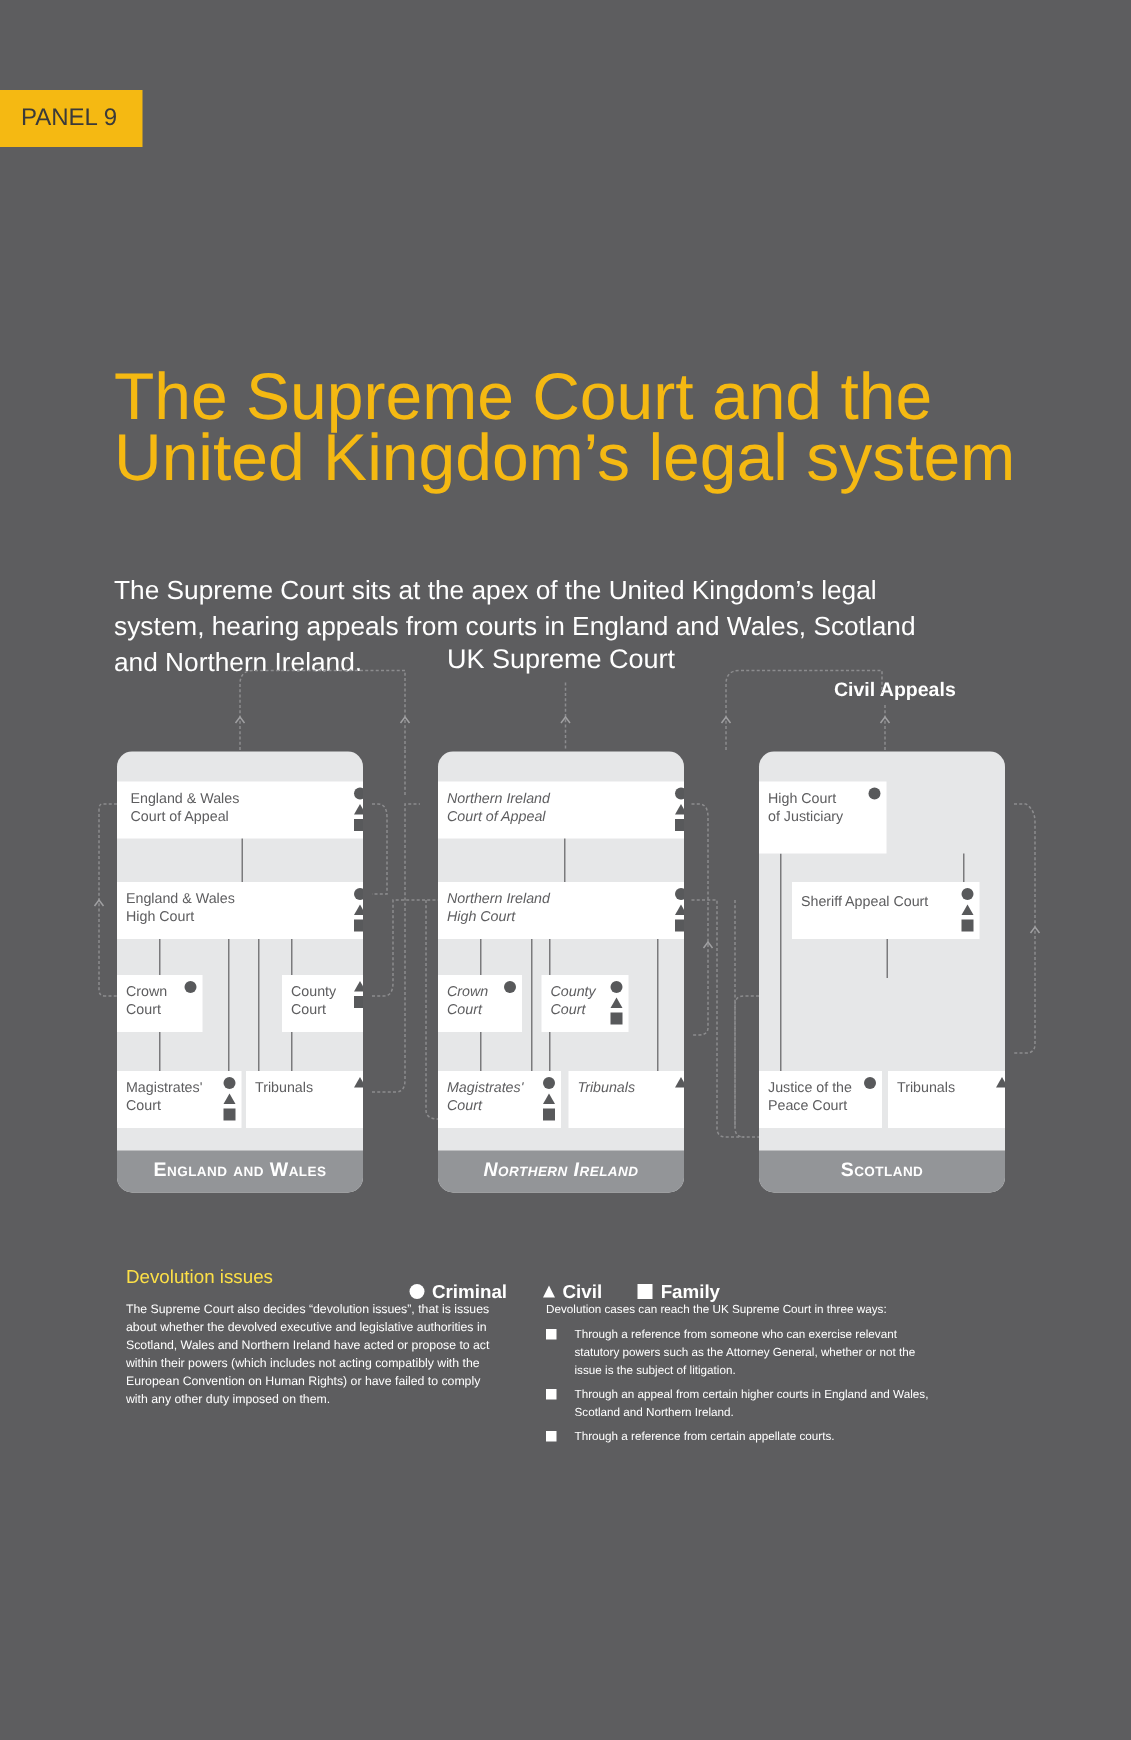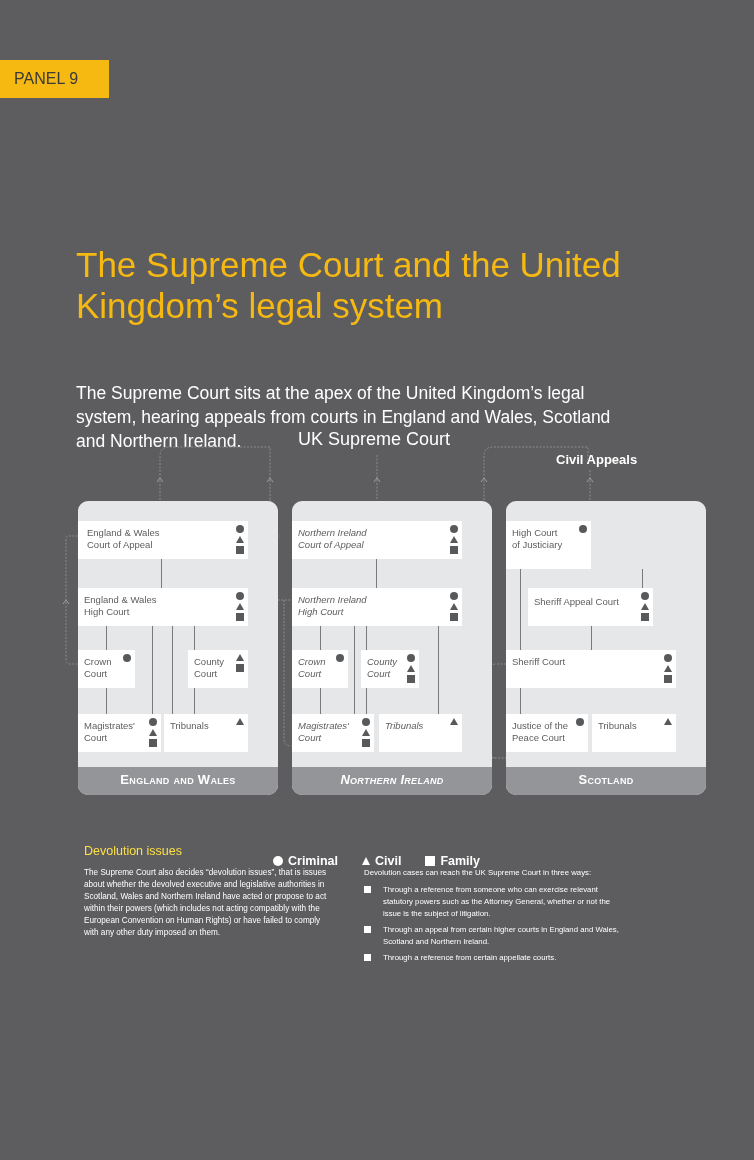--- a/index.html
+++ b/index.html
@@ -1,29 +1,29 @@
 <!DOCTYPE html>
 <html><head>
 <meta charset="utf-8">
 <style>
   * { box-sizing: border-box; margin: 0; padding: 0; }
   html, body { width: 754px; height: 1160px; background: #5d5d5f; overflow: hidden; }
   body { position: relative; font-family: "Liberation Sans", sans-serif; color: #fff; }
 
-  .panel-tag { position: absolute; left: 0; top: 60px; width: 109px; height: 38px; background: #f5b912; color: #3a3a3a; font-size: 16px; line-height: 38px; padding-left: 14px; }
-
-  .title { position: absolute; left: 76px; top: 244px; width: 620px; color: #f5b912; font-size: 35px; line-height: 41px; font-weight: normal; }
+  .panel-tag { position: absolute; left: 0; top: 60px; width: 95px; height: 38px; background: #f5b912; color: #3a3a3a; font-size: 16px; line-height: 38px; padding-left: 14px; }
+
+  .title { position: absolute; left: 76px; top: 244px; width: 620px; color: #f5b912; font-size: 44px; line-height: 41px; font-weight: normal; }
   .intro { position: absolute; left: 76px; top: 341px; width: 560px; color: #fff; font-size: 17.5px; line-height: 24px; margin-top: 40px; }
 
   .uksc { position: absolute; left: 298px; top: 429px; font-size: 18px; color: #fff; }
   .civil-appeals { position: absolute; left: 556px; top: 452px; font-size: 13px; font-weight: bold; color: #fff; }
 
   svg.connectors { position: absolute; left: 0; top: 0; width: 754px; height: 1160px; pointer-events: none; }
 
-  .column { position: absolute; top: 501px; width: 200px; height: 294px; background: #e6e7e8; border-radius: 10px; overflow: hidden; padding-left: 28px; }
+  .column { position: absolute; top: 501px; width: 164px; height: 294px; background: #e6e7e8; border-radius: 10px; overflow: hidden; padding-left: 28px; }
   .col-ew { left: 78px; }
   .col-ni { left: 292px; font-style: italic; }
   .col-sc { left: 506px; }
 
   .court { position: absolute; background: #fff; color: #5d5d5f; font-size: 9.5px; line-height: 12px; padding: 6px 6px; }
   .court .label { display: block; white-space: pre-line; }
   .court .icons { position: absolute; right: 4px; top: 4px; display: flex; flex-direction: column; align-items: center; gap: 3px; }
   .ic-circle { width: 8px; height: 8px; border-radius: 50%; background: #58595b; }
   .ic-tri { width: 0; height: 0; border-left: 4px solid transparent; border-right: 4px solid transparent; border-bottom: 7px solid #58595b; }
   .ic-square { width: 8px; height: 8px; background: #58595b; }
@@ -224,28 +224,20 @@
       </div>
   </div>
   <div class="court" style="left:22px; top:87px; width:125px; height:38px; padding-top:8px;">
     <span class="label">Sheriff Appeal Court</span>
     <div class="icons">
         <div class="ic-circle"></div>
         <div class="ic-tri"></div>
         <div class="ic-square"></div>
       </div>
   </div>
-  <div class="court" style="left:0; top:149px; width:170px; height:38px;">
-    <span class="label">Sheriff Court</span>
-    <div class="icons">
-        <div class="ic-circle"></div>
-        <div class="ic-tri"></div>
-        <div class="ic-square"></div>
-      </div>
-  </div>
   <div class="court" style="left:0; top:213px; width:82px; height:38px;">
     <span class="label">Justice of the
 Peace Court</span>
     <div class="icons">
         <div class="ic-circle"></div>
       </div>
   </div>
   <div class="court" style="left:86px; top:213px; width:84px; height:38px;">
     <span class="label">Tribunals</span>
     <div class="icons">

